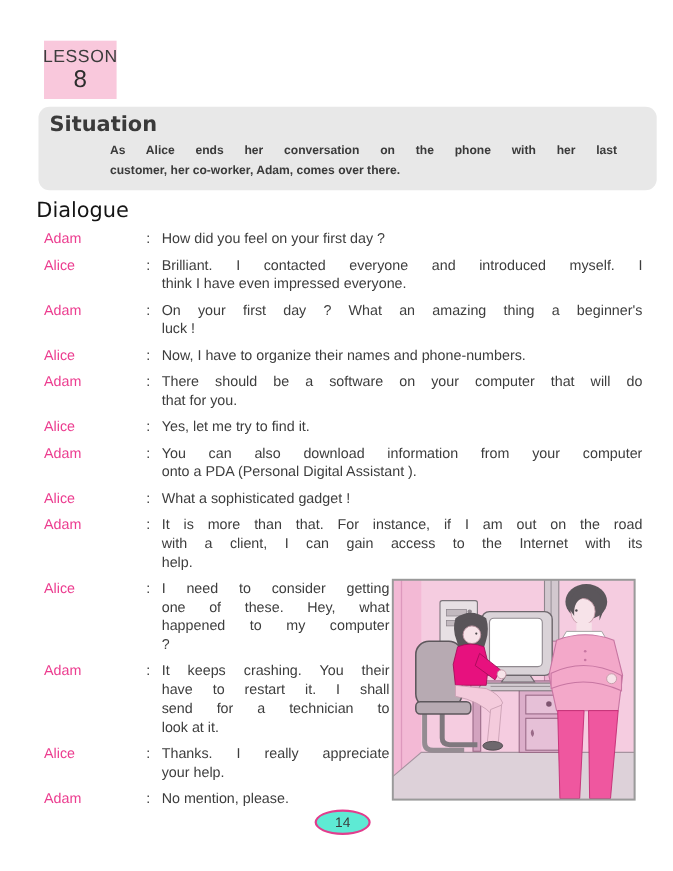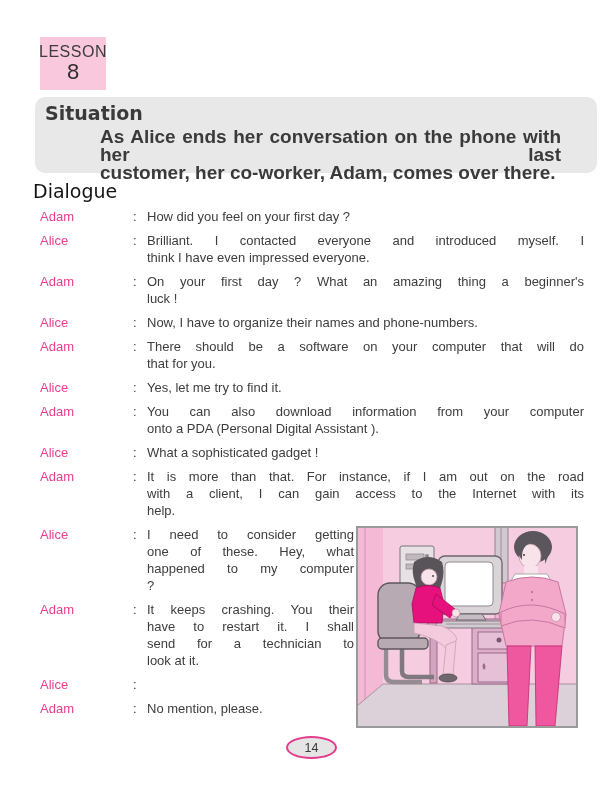--- a/index.html
+++ b/index.html
@@ -33,21 +33,21 @@
   .situation-box {
     position:absolute; left:35px; top:97px; width:562px; height:76px;
     background:#e8e8e8; border-radius:10px; box-sizing:border-box;
     padding:5px 36px 0 10px;
   }
   .situation-heading {
     margin:0; font-family:"DejaVu Sans", sans-serif; font-weight:bold;
     font-size:19px; color:#3a3a3a;
   }
   .situation-text {
-    margin:4px 0 0 55px; font-size:19px; font-weight:bold;
+    margin:4px 0 0 55px; font-size:11px; font-weight:bold;
     line-height:18px; color:#3a3a3a;
   }
 
   
   .dialogue-heading {
     position:absolute; left:33px; top:180px; margin:0;
     font-family:"DejaVu Sans", sans-serif; font-weight:normal;
     font-size:19px; color:#141414;
   }
   .dialogue { position:absolute; left:40px; top:208px; width:545px; }
@@ -60,21 +60,21 @@
   
   .jl { text-align:justify; text-align-last:justify; }
   .jl.last { text-align-last:left; }
 
   
   .illustration { position:absolute; left:356px; top:526px; }
 
   
   .page-number {
     position:absolute; left:286px; top:736px; width:51px; height:23px;
-    background:#e5e5e5; border:2px solid #e23d8d; border-radius:50%;
+    background:#5eead4; border:2px solid #e23d8d; border-radius:50%;
     box-sizing:border-box; display:flex; align-items:center; justify-content:center;
     font-size:12.5px; color:#3a3a3a;
   }
 </style>
 </head>
 <body>
 
 <div class="page">
 
   <div class="lesson-box">
@@ -177,20 +177,24 @@
         <div class="dl-text">
           <div class="jl">It keeps crashing. You their</div>
           <div class="jl">have to restart it. I shall</div>
           <div class="jl">send for a technician to</div>
           <div class="jl last">look at it.</div>
         </div>
       </div>
       <div class="dl-entry narrow">
         <span class="dl-speaker">Alice</span>
         <span class="dl-colon">:</span>
+        <div class="dl-text">
+          <div class="jl">Thanks. I really appreciate</div>
+          <div class="jl last">your help.</div>
+        </div>
       </div>
       <div class="dl-entry narrow">
         <span class="dl-speaker">Adam</span>
         <span class="dl-colon">:</span>
         <div class="dl-text">
           <div class="jl last">No mention, please.</div>
         </div>
       </div>
     </div>
 

